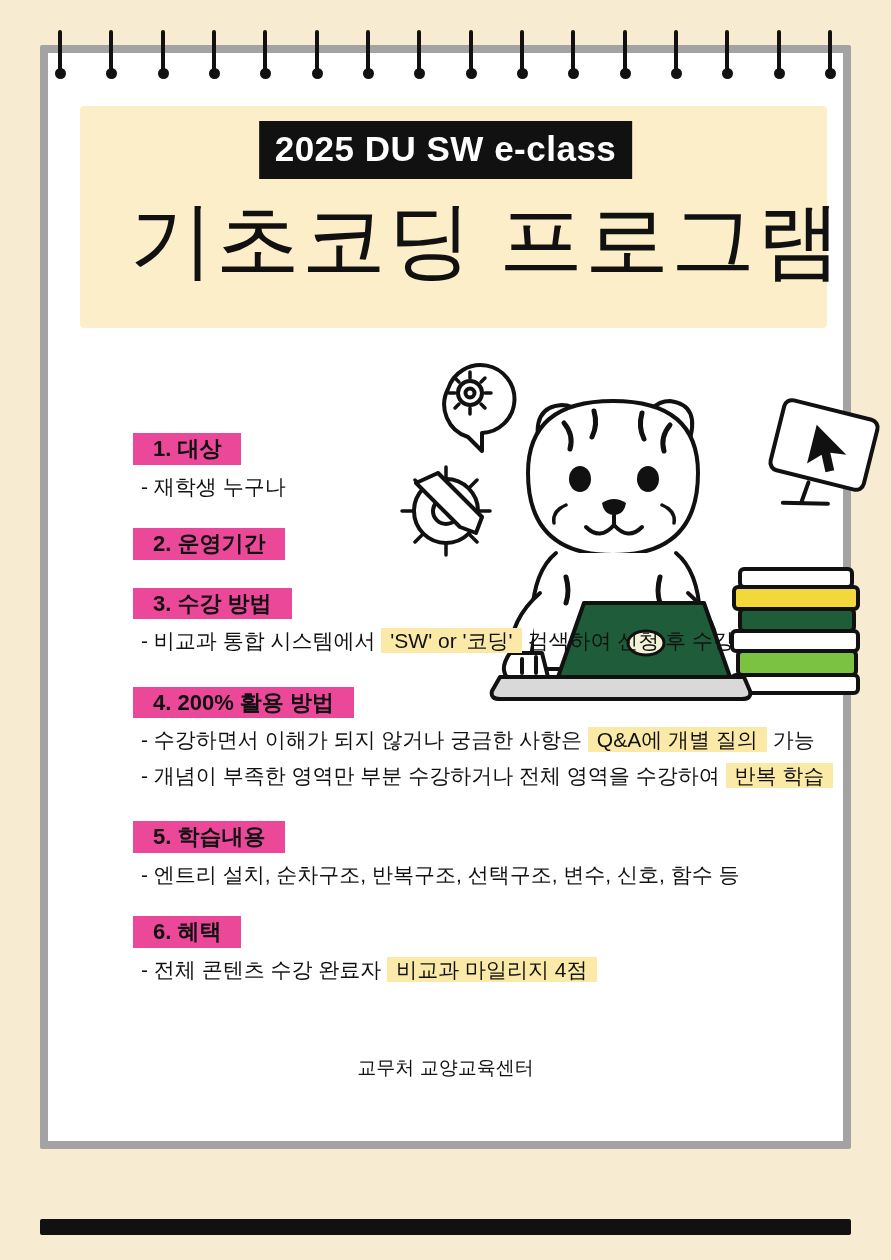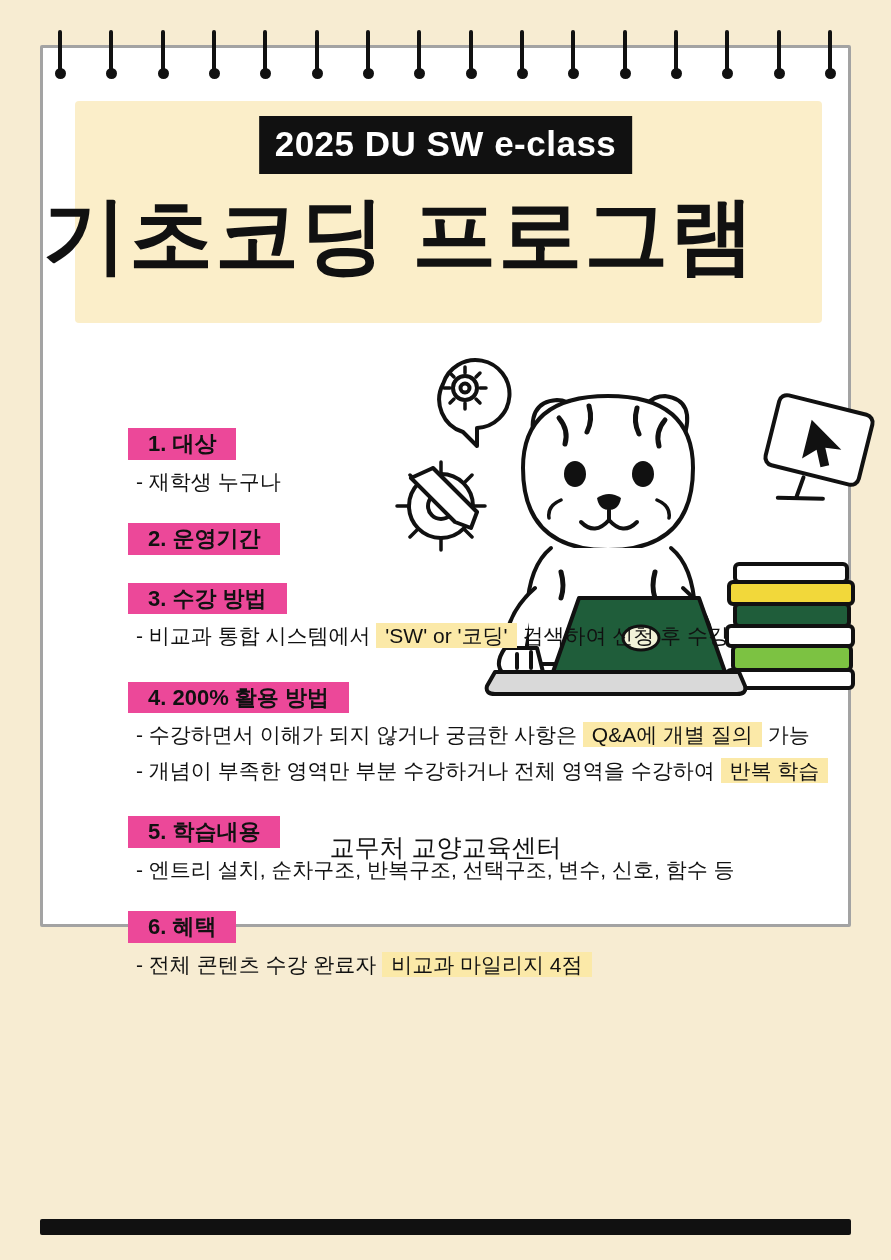--- a/index.html
+++ b/index.html
@@ -55,23 +55,23 @@
     background: #111;
     border-radius: 50%;
   }
 
   
   .sheet {
     position: absolute;
     left: 40px;
     top: 45px;
     width: 811px;
-    height: 882px;
+    height: 1104px;
     background: #ffffff;
-    border: 3px solid #a3a3a3;
+    border: 8px solid #a3a3a3;
     box-sizing: border-box;
     border-radius: 2px;
   }
   .sheet-bottom-bar {
     position: absolute;
     left: 40px;
     bottom: 25px;
     width: 811px;
     height: 16px;
     background: #111;
@@ -100,24 +100,24 @@
     letter-spacing: 0.5px;
     padding: 8px 16px 10px 16px;
     white-space: nowrap;
     z-index: 3;
   }
   .main-title {
     position: absolute;
     left: 0;
     right: 0;
     top: 145px;
-    text-align: left;
+    text-align: right;
     font-size: 84px;
     line-height: 1;
-    font-weight: 700;
+    font-weight: 400;
     color: #111;
     letter-spacing: 2px;
     z-index: 3;
     white-space: nowrap;
   }
 
   
   .illus {
     position: absolute;
     left: 340px;
@@ -160,21 +160,21 @@
   }
   .spacer-1 { height: 18px; }
   .spacer-2 { height: 22px; }
 
   .footer {
     position: absolute;
     left: 0;
     right: 0;
     bottom: 60px;
     text-align: center;
-    font-size: 25px;
+    font-size: 19px;
     color: #111;
     z-index: 4;
   }
 </style>
 </head>
 <body>
 
 <div class="poster">
 
   <div class="rings" id="rings">

